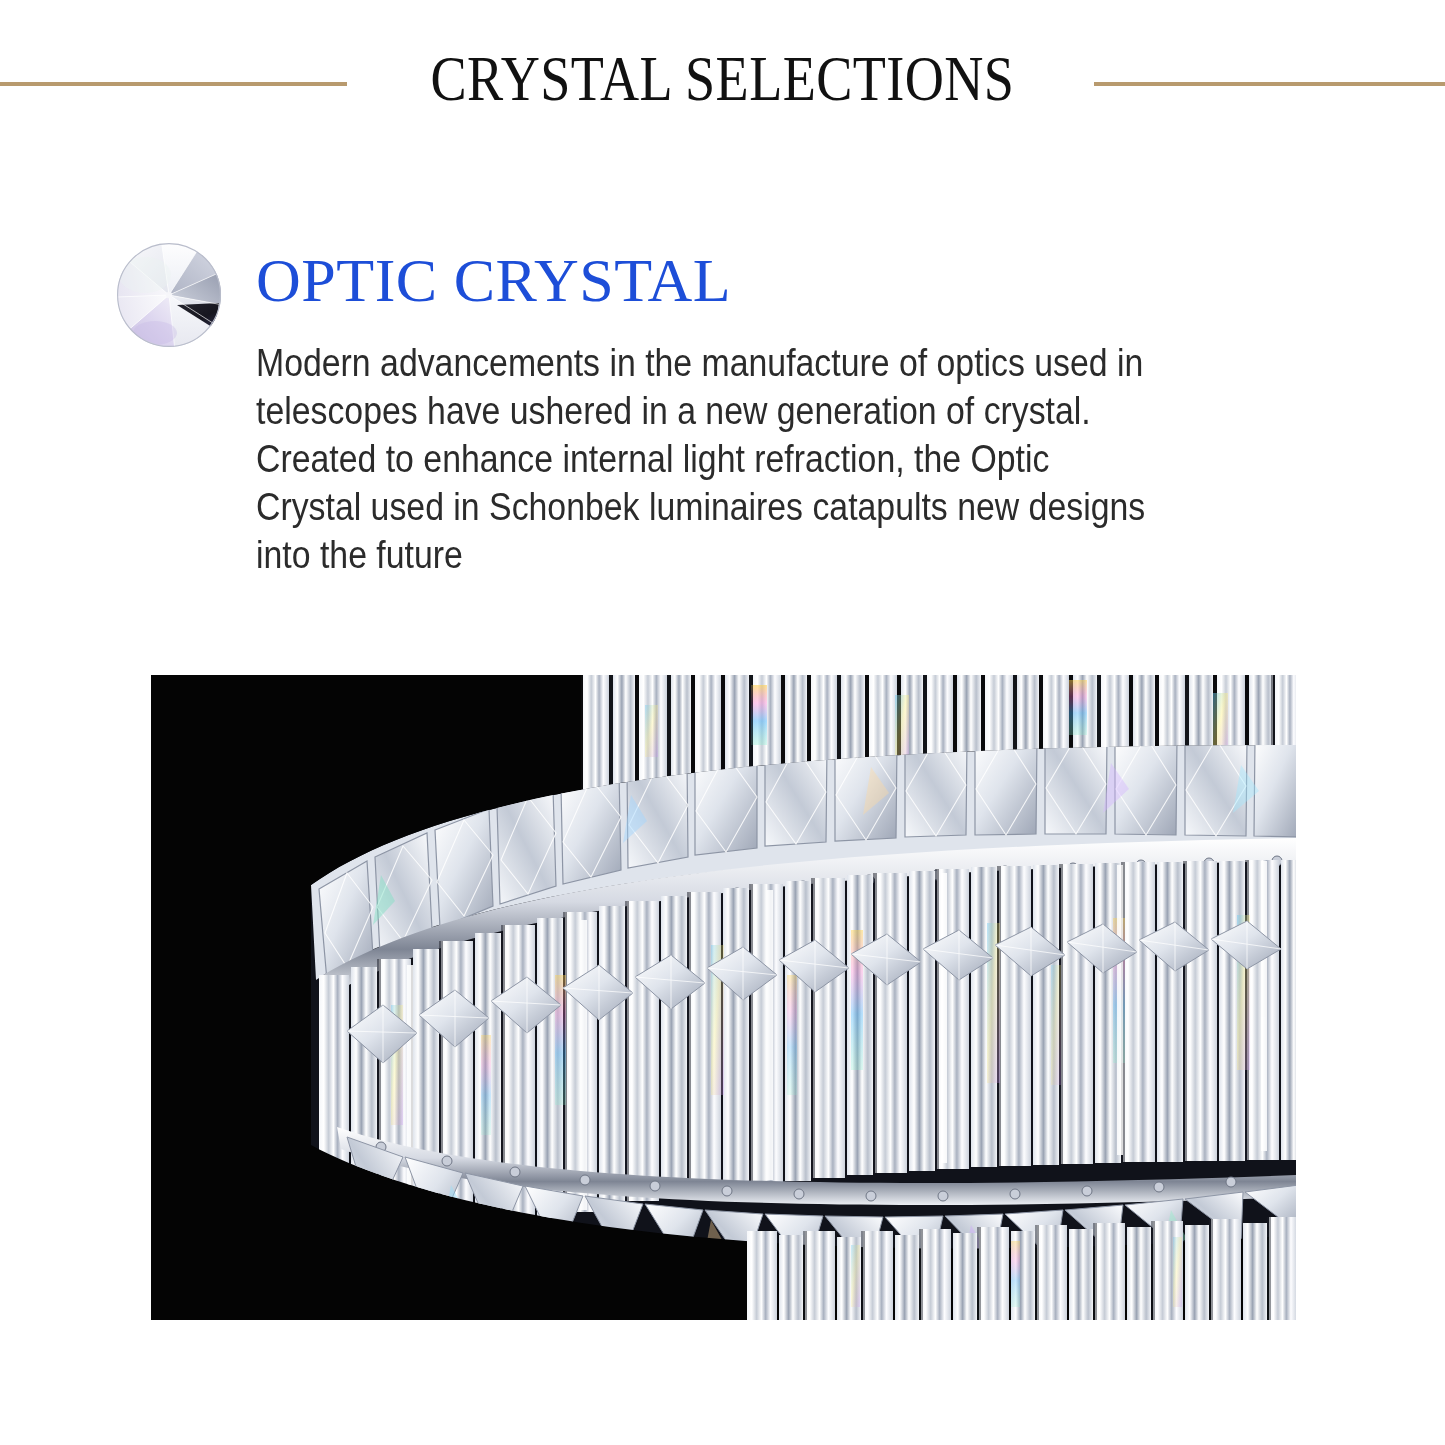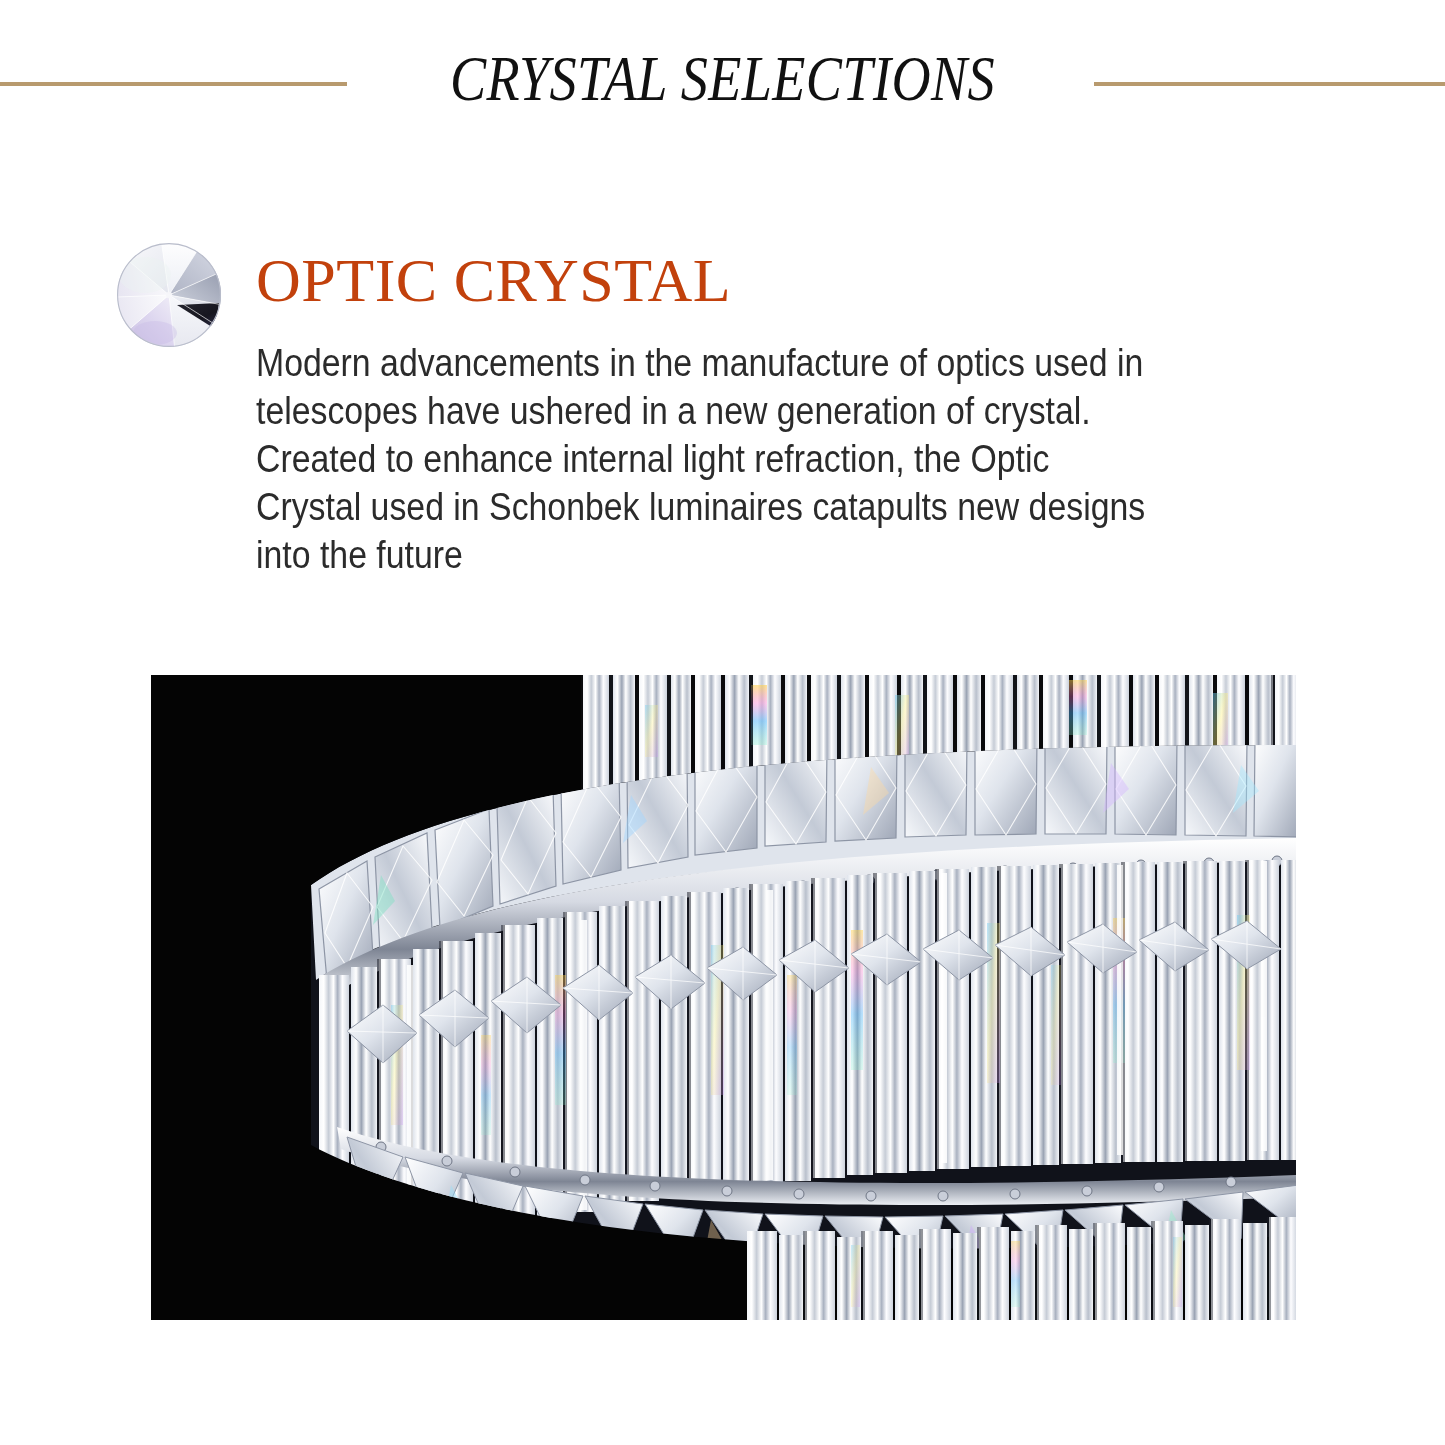--- a/index.html
+++ b/index.html
@@ -15,21 +15,20 @@
     overflow: hidden;
   }
 
   
   .header {
     position: absolute;
     left: 0;
     top: 0;
     width: 1314px;
     height: 150px;
-    font-style: italic;
   }
   .rule {
     position: absolute;
     top: 82px;
     height: 4px;
     background: #b89a6e;
   }
   .rule-left  { left: 0px;   width: 347px; }
   .rule-right { left: 1094px; width: 351px; }
 
@@ -67,21 +66,21 @@
   }
 
   .section-heading {
     position: absolute;
     left: 256px;
     top: 17px;
     font-family: "Liberation Serif", serif;
     font-size: 62px;
     font-weight: 400;
     letter-spacing: 0.5px;
-    color: #c2410c;
+    color: #1d4ed8;
     line-height: 1;
     white-space: nowrap;
   }
 
   .section-body {
     position: absolute;
     left: 256px;
     top: 107px;
     width: 1020px;
     font-family: "Liberation Sans", sans-serif;

